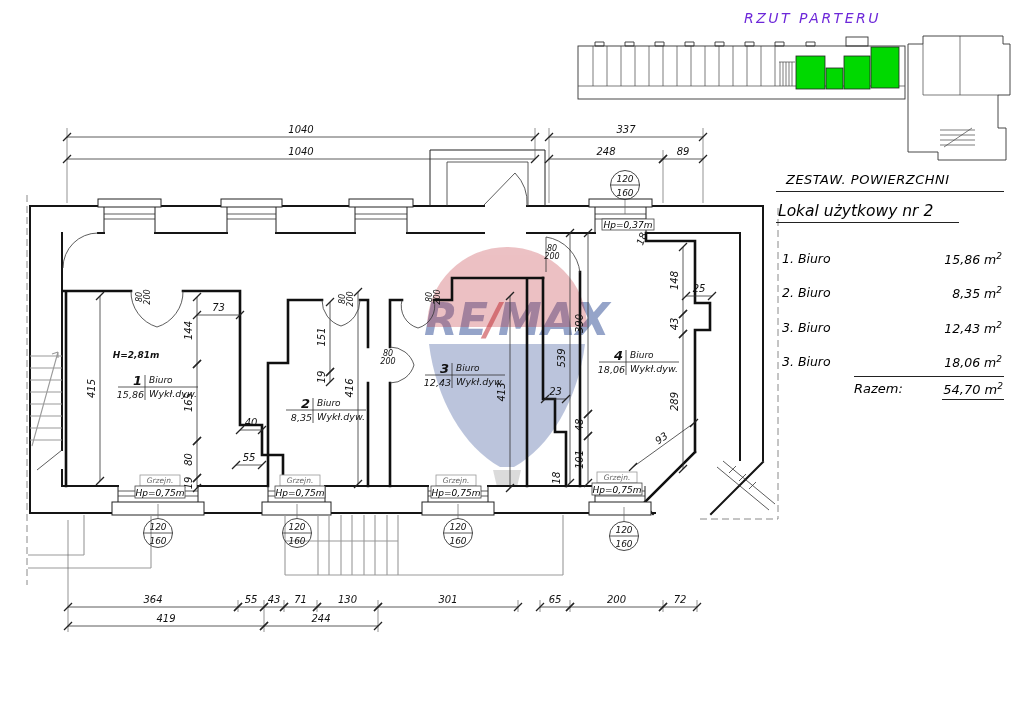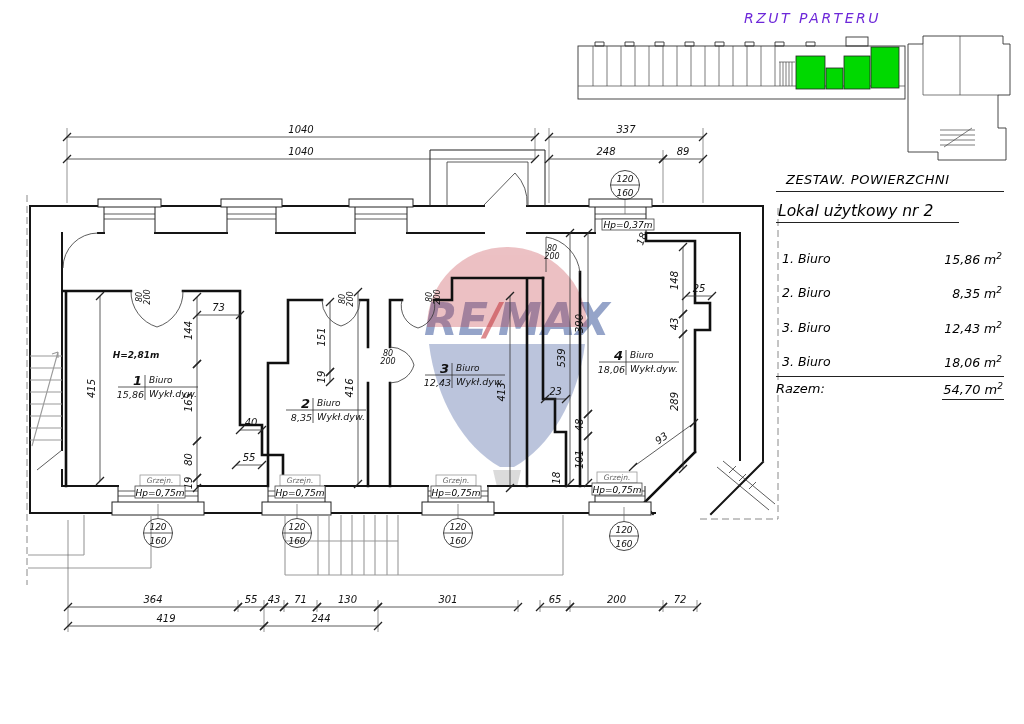--- a/index.html
+++ b/index.html
@@ -16,21 +16,21 @@
   .summary{position:absolute;left:776px;top:172px;width:228px;z-index:2;color:#000000;
            font-style:italic;}
   .summary .h1{font-size:13px;letter-spacing:.5px;padding:0 0 4px 10px;
                border-bottom:1.2px solid #222;margin-bottom:9px;white-space:nowrap;}
   .summary .h2{display:inline-block;font-size:15.5px;font-weight:400;padding:0 26px 2px 2px;
                border-bottom:1.3px solid #222;margin-bottom:10px;white-space:nowrap;}
   .arow{display:flex;justify-content:space-between;font-size:12.5px;line-height:1.22;
         padding:0 2px 0 6px;margin-top:18px;}
   .arow sup,.total sup{font-size:9px;}
   .total{display:flex;justify-content:space-between;border-top:1.1px solid #222;
-         margin-top:5px;padding-top:4px;font-size:13px;}
+         margin-left:78px;margin-top:5px;padding-top:4px;font-size:13px;}
   .total .tv{border-bottom:1.1px solid #222;padding:0 1px 2px;}
   
   .w   {stroke:#101010;stroke-width:2.6;fill:none;stroke-linecap:square;}
   .w2  {stroke:#151515;stroke-width:2;fill:none;stroke-linecap:square;}
   .t1  {stroke:#222;stroke-width:1;fill:none;}
   .t08 {stroke:#333;stroke-width:.8;fill:none;}
   .x   {stroke:#666;stroke-width:.7;fill:none;}
   .g   {stroke:#9a9a9a;stroke-width:1.1;fill:none;}
   .dash{stroke:#8a8a8a;stroke-width:1;fill:none;stroke-dasharray:7 4;}
   .sill{fill:#fff;stroke:#222;stroke-width:1;}

